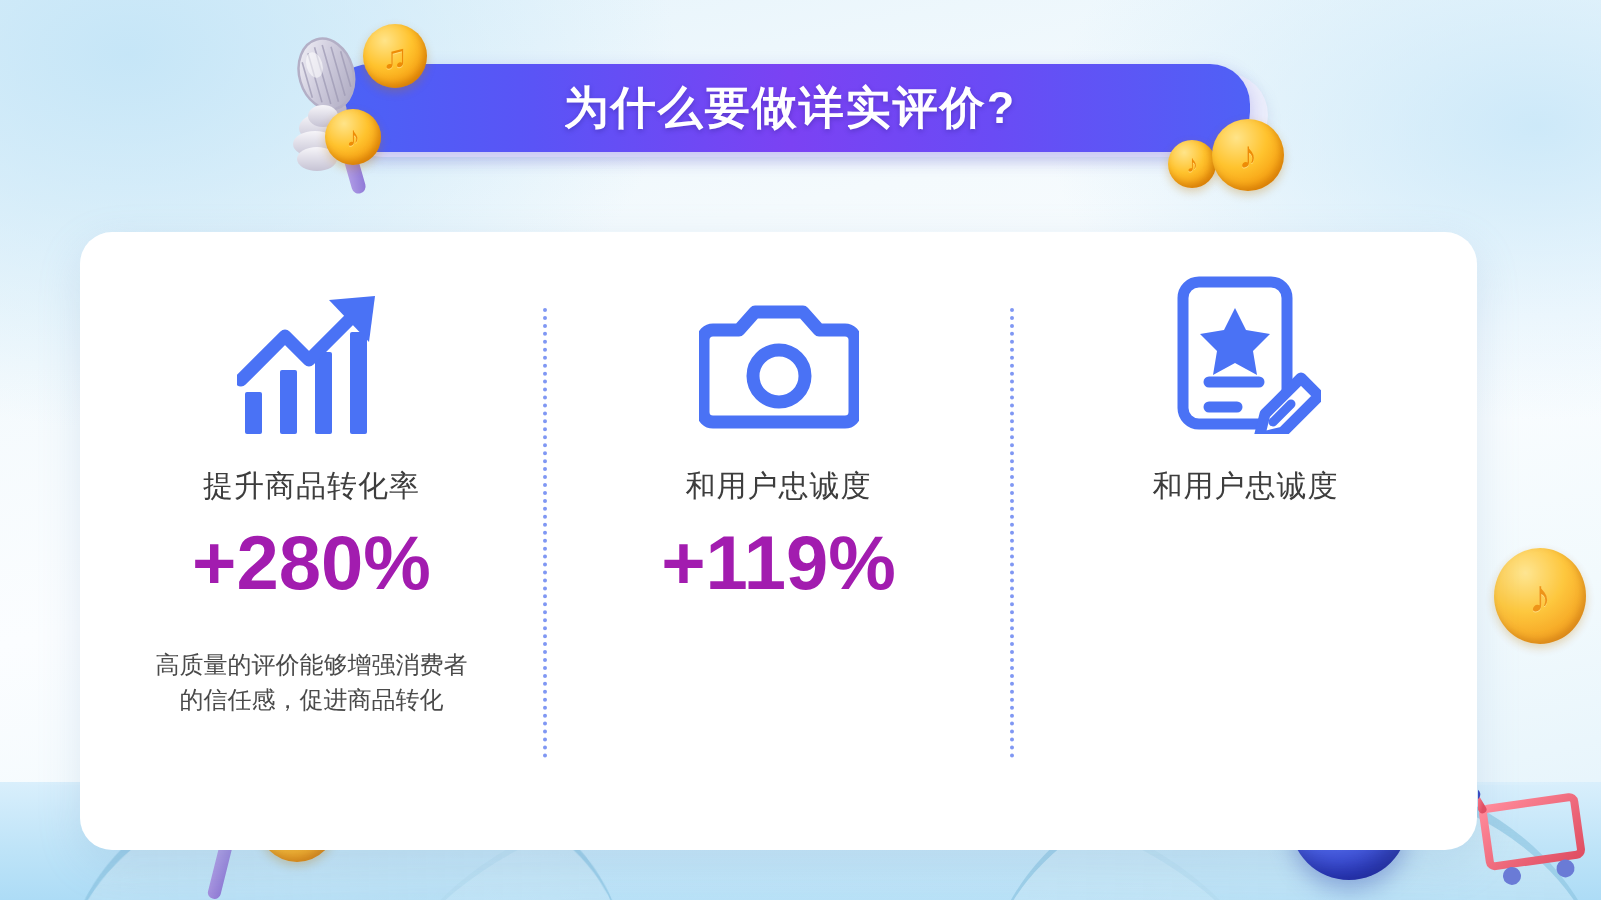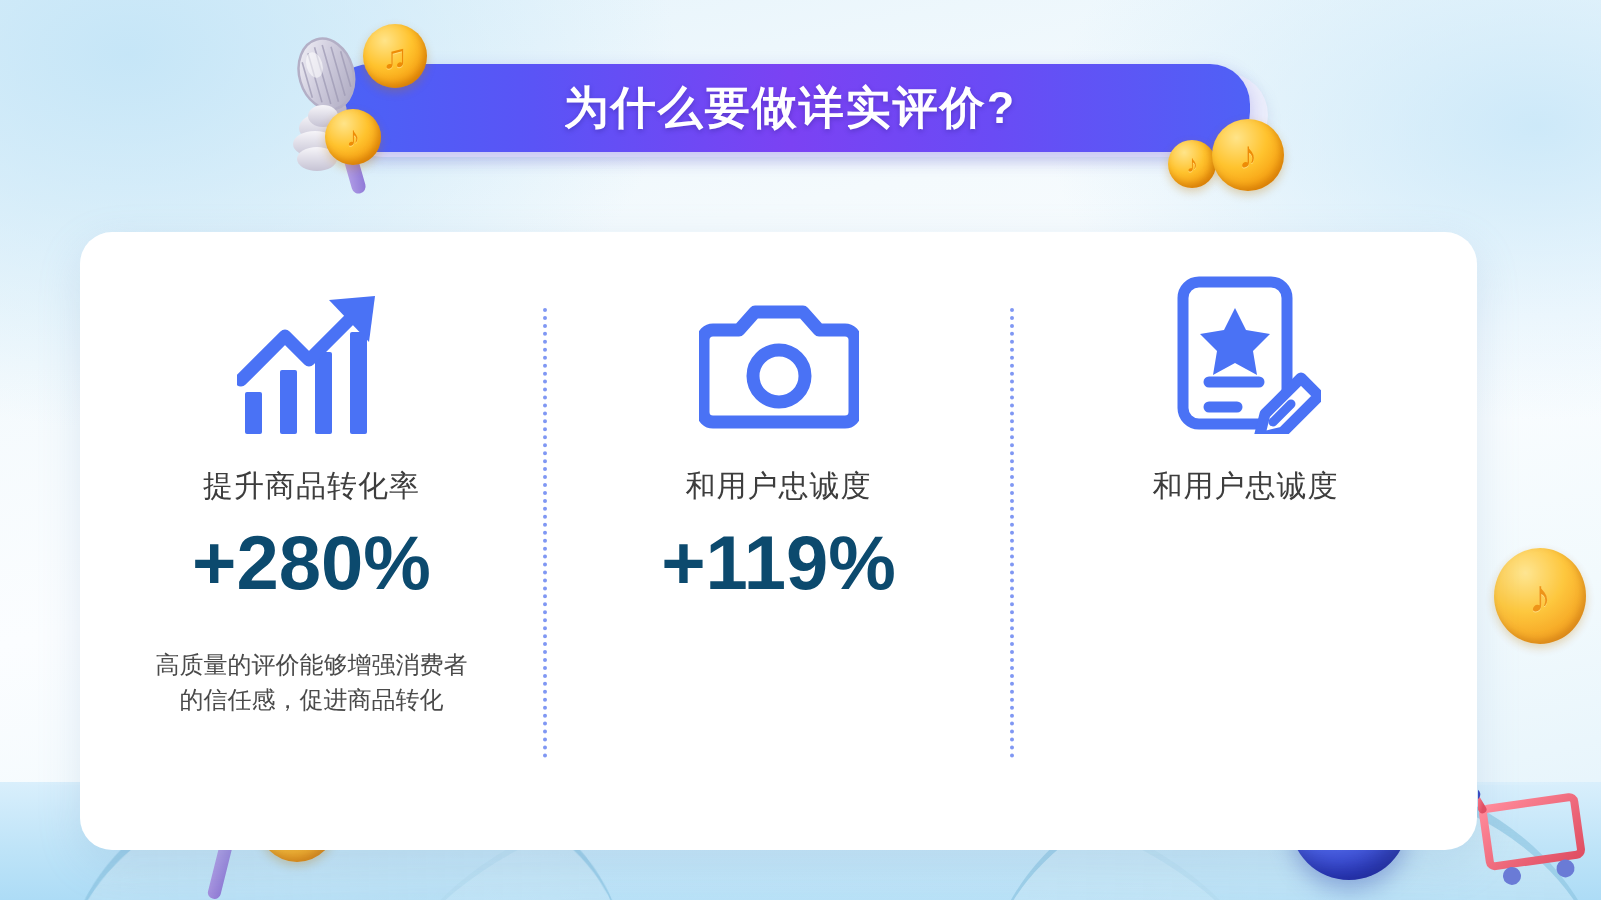--- a/index.html
+++ b/index.html
@@ -102,21 +102,21 @@
   }
   .divider{
     width:0; border-left:4px dotted #6a86f2; opacity:.85;
     margin:76px 0 92px 0; align-self:stretch;
   }
   .icon-box{ height:150px; display:flex; align-items:flex-end; justify-content:center; }
   .col-title{
     margin-top:32px; font-size:30px; color:#3d3d3d; font-weight:normal; letter-spacing:1px;
   }
   .col-stat{
-    margin-top:16px; font-size:76px; font-weight:bold; color:#0c4a6e; letter-spacing:0px; line-height:1.05;
+    margin-top:16px; font-size:76px; font-weight:bold; color:#a21caf; letter-spacing:0px; line-height:1.05;
   }
   .col-desc{
     margin-top:44px; font-size:24px; color:#4a4a4a; line-height:1.48; text-align:center; max-width:400px;
   }
   
   .cart{ position:absolute; left:1478px; top:776px; width:118px; height:110px; pointer-events:none; }
   .coin-behind{
     position:absolute; left:1494px; top:548px; width:92px; height:96px; pointer-events:none;
   }
 </style>

